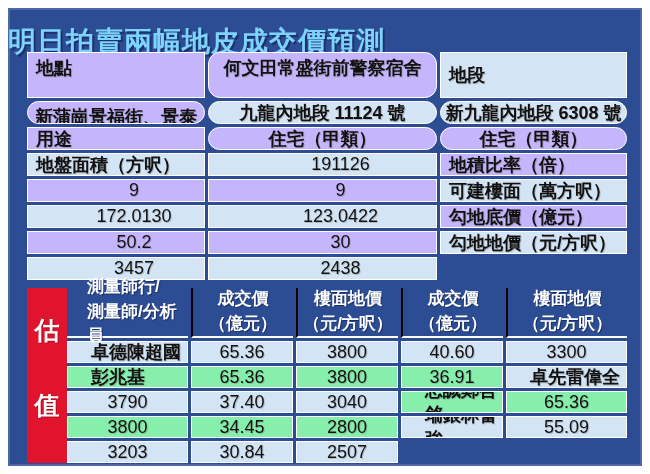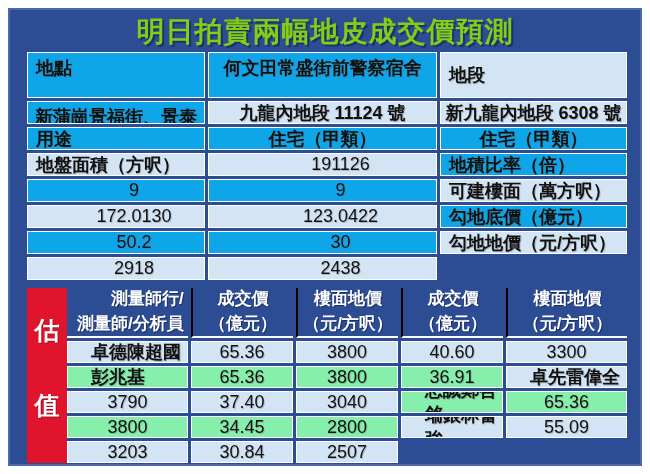--- a/index.html
+++ b/index.html
@@ -7,39 +7,39 @@
     width:650px;height:474px;background:#ffffff;position:relative;
     font-family:"Liberation Sans","DejaVu Sans",sans-serif;
     -webkit-font-smoothing:antialiased;
   }
   .panel{
     position:absolute;left:8px;top:8px;width:634px;height:458px;
     background:#2c4c93;
     box-shadow:inset 0 0 0 2px #4f67aa;
   }
   .title{
-    position:absolute;left:0;top:5px;width:100%;text-align:center;
-    color:#84cc16;font-size:28px;font-weight:bold;letter-spacing:1px;
+    position:absolute;left:0;top:15px;width:100%;
+    color:#7dd3fc;font-size:28px;font-weight:bold;letter-spacing:1px;
     text-shadow:2px 2px 0 rgba(10,20,60,0.45);
   }
   
   .info-table{
     position:absolute;left:19px;top:44px;width:600px;
     display:grid;grid-template-columns:178px 229px 187px;
     grid-template-rows:46px repeat(7,23px);gap:3px;
   }
   .cell{
-    background:#0ea5e9;display:flex;align-items:center;justify-content:center;
+    background:#c4b5fd;display:flex;align-items:center;justify-content:center;
     font-size:18px;color:#111;box-sizing:border-box;border:1px solid #ffffff;
     text-shadow:1px 1px 0 rgba(110,110,110,0.35);overflow:hidden;
   }
   .cell.alt{background:#d3e4f5;}
   .cell.label{justify-content:flex-start;padding-left:8px;font-weight:bold;}
   .cell.num{font-weight:normal;padding-left:36px;}
-  .cell.cjk{font-weight:bold;}
+  .cell.cjk{font-weight:bold;border-radius:12px;}
   .cell.top{align-items:flex-start;padding-top:3px;}
   .cell.multi{white-space:pre-line;text-align:center;line-height:1.35;}
   
   .red-bar{
     position:absolute;left:19px;top:280px;width:40px;height:175px;
     background:#e1142d;display:flex;flex-direction:column;align-items:center;
     padding-top:26px;gap:42px;box-sizing:border-box;
     color:#fff;font-size:25px;font-weight:bold;
     text-shadow:1px 1px 0 rgba(80,0,0,0.4);
   }
@@ -48,21 +48,21 @@
     display:grid;grid-template-columns:121px 102px 102px 102px 121px;
     grid-template-rows:50px repeat(5,22px);gap:3px;
   }
   .vh{
     color:#ffffff;font-weight:bold;font-size:17px;line-height:1.45;
     display:flex;align-items:center;justify-content:center;text-align:center;
     white-space:pre-line;box-sizing:border-box;border-bottom:2px solid #ffffff;
     text-shadow:1px 1px 0 rgba(10,20,60,0.5);
   }
   .vh.sep{border-left:2px solid #000000;}
-  .vh.firm{justify-content:flex-start;padding-left:10px;text-align:right;}
+  .vh.firm{justify-content:flex-start;padding-left:20px;text-align:left;}
   .vcell{
     background:#86efac;display:flex;align-items:center;justify-content:center;
     font-size:18px;color:#111;box-sizing:border-box;border:1px solid #ffffff;
     text-shadow:1px 1px 0 rgba(110,110,110,0.35);overflow:hidden;
   }
   .vcell.alt{background:#d3e4f5;}
   .vcell.vname{justify-content:flex-start;padding-left:23px;font-weight:bold;}
 </style>
 </head>
 <body>
@@ -95,21 +95,21 @@
 
     <div class="cell alt label">可建樓面（萬方呎）</div>
     <div class="cell alt num">172.0130</div>
     <div class="cell alt num">123.0422</div>
 
     <div class="cell label">勾地底價（億元）</div>
     <div class="cell num">50.2</div>
     <div class="cell num">30</div>
 
     <div class="cell alt label">勾地地價（元/方呎）</div>
-    <div class="cell alt num">2918</div>
+    <div class="cell alt num">3457</div>
     <div class="cell alt num">2438</div>
   </div>
 
   <div class="red-bar">
     <span>估</span>
     <span>值</span>
   </div>
 
   <div class="val-table">
 

